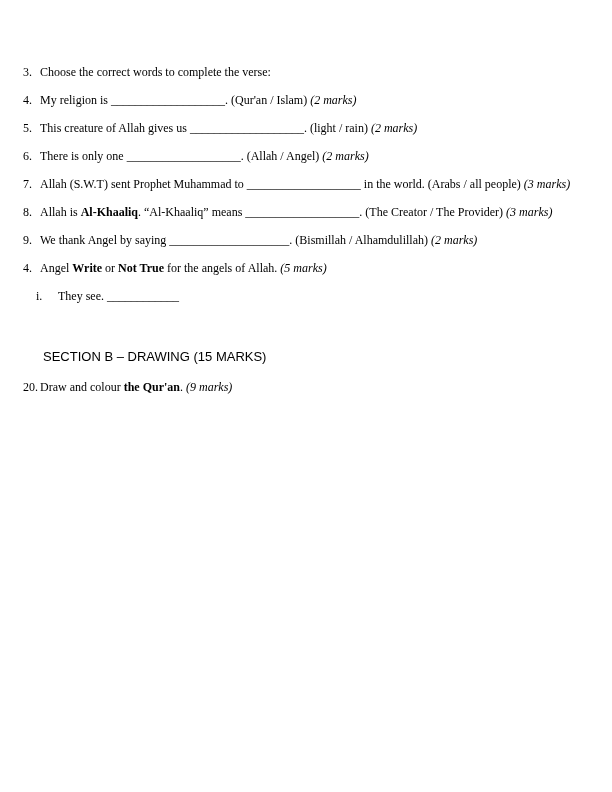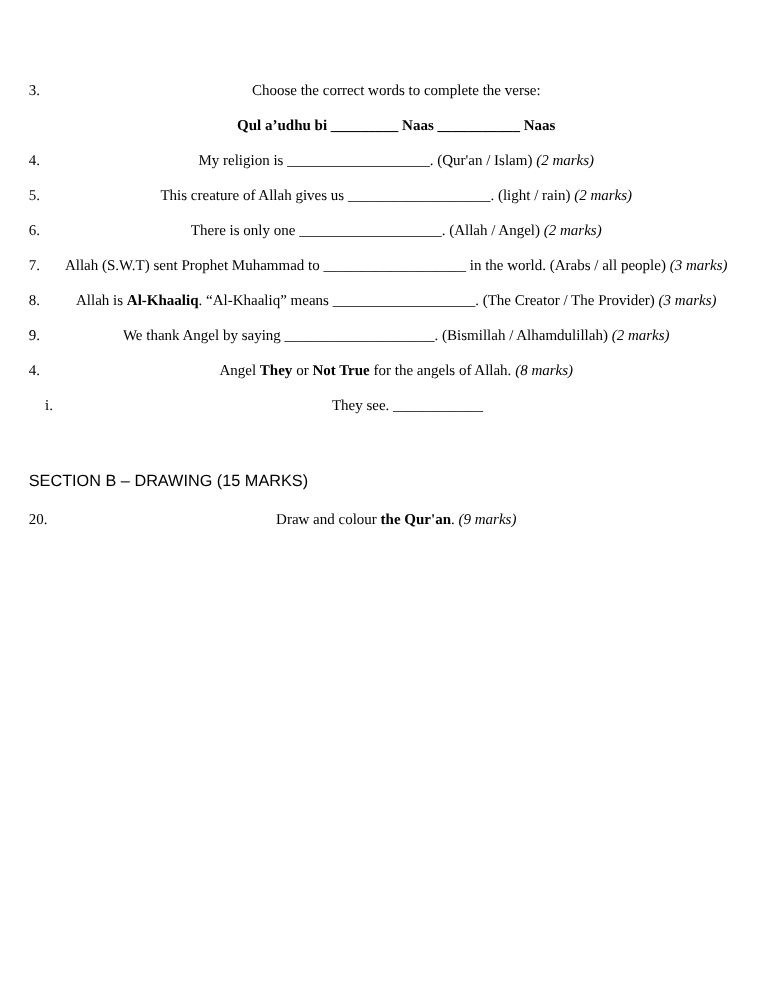--- a/index.html
+++ b/index.html
@@ -22,54 +22,50 @@
     align-items: flex-start;
     line-height: 15px;
     margin-bottom: 13px;
   }
   .num {
     flex: none;
     width: 17px;
   }
   .txt {
     flex: 1;
-    text-align: center;
   }
   .bold { font-weight: bold; }
   .marks { font-style: italic; }
   .sub-group { margin-top: 12px; }
   .sub {
     display: flex;
     align-items: flex-start;
     line-height: 15px;
     margin-left: 13px;
     margin-bottom: 13px;
   }
   .sub .num { width: 22px; }
   .section-title {
     font-family: "Liberation Sans", sans-serif;
     font-size: 13px;
     line-height: 16px;
     margin-top: 45px;
     margin-bottom: 15px;
+    margin-left: 20px;
   }
 </style>
 </head>
 <body>
 
 <div class="page">
   <div class="content">
 
     <div class="q">
       <span class="num">3.</span>
       <span class="txt">Choose the correct words to complete the verse:</span>
-    </div>
-    <div class="q">
-      <span class="num"></span>
-      <span class="txt bold">Qul a’udhu bi _________ Naas ___________ Naas</span>
     </div>
 
     <div class="q">
       <span class="num">4.</span>
       <span class="txt"><span>My religion is ___________________. (Qur'an / Islam) </span><span class="marks">(2 marks)</span></span>
     </div>
 
     <div class="q">
       <span class="num">5.</span>
       <span class="txt"><span>This creature of Allah gives us ___________________. (light / rain) </span><span class="marks">(2 marks)</span></span>
@@ -90,21 +86,21 @@
       <span class="txt"><span>Allah is </span><span class="bold">Al-Khaaliq</span><span>. “Al-Khaaliq” means ___________________. (The Creator / The Provider) </span><span class="marks">(3 marks)</span></span>
     </div>
 
     <div class="q">
       <span class="num">9.</span>
       <span class="txt"><span>We thank Angel by saying ____________________. (Bismillah / Alhamdulillah) </span><span class="marks">(2 marks)</span></span>
     </div>
 
     <div class="q">
       <span class="num">4.</span>
-      <span class="txt"><span>Angel </span><span class="bold">They</span><span> or </span><span class="bold">Not True</span><span> for the angels of Allah. </span><span class="marks">(8 marks)</span></span>
+      <span class="txt"><span>Angel </span><span class="bold">Write</span><span> or </span><span class="bold">Not True</span><span> for the angels of Allah. </span><span class="marks">(5 marks)</span></span>
     </div>
 
     <div class="sub-group">
       <div class="sub">
         <span class="num">i.</span>
         <span class="txt">They see. ____________</span>
       </div>
     </div>
 
     <div class="section-title">SECTION B – DRAWING (15 MARKS)</div>

